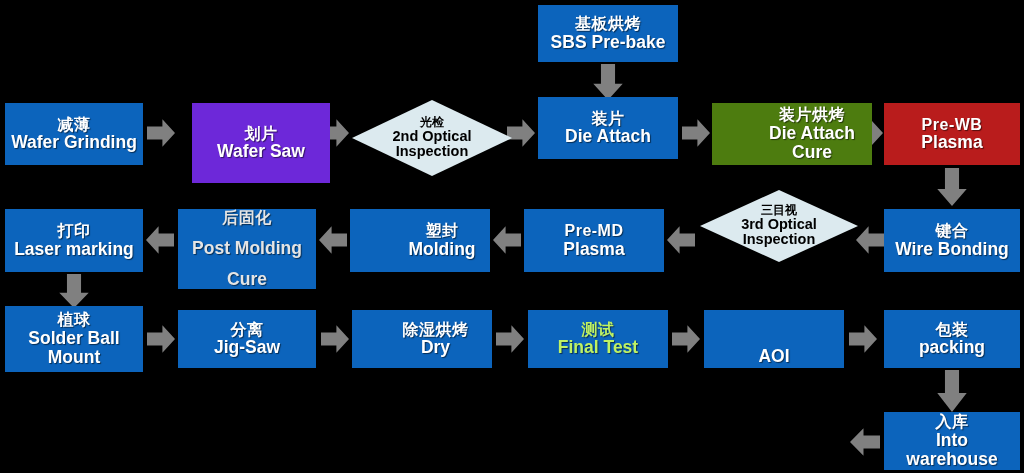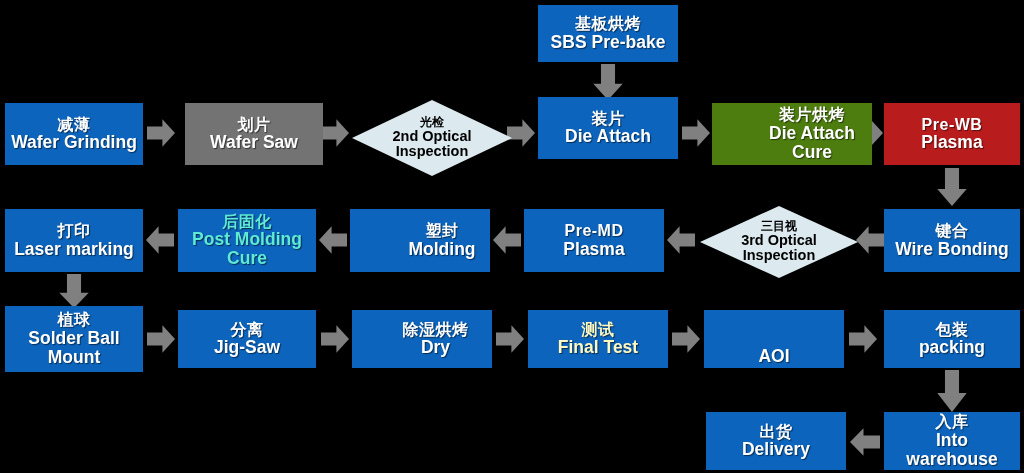--- a/index.html
+++ b/index.html
@@ -104,21 +104,21 @@
     <div class="arrow down" style="left: 936px; top: 370px; width: 32px; height: 42px; background: rgb(128, 128, 128);"></div>
     <div class="arrow left" style="left: 850px; top: 427px; width: 30px; height: 30px; background: rgb(128, 128, 128);"></div>
     <div class="node proc" style="left: 538px; top: 5px; width: 140px; height: 57px; background: rgb(12, 100, 188); color: rgb(255, 255, 255);">
       <div class="cn txt">基板烘烤</div>
       <div class="en txt">SBS Pre-bake</div>
     </div>
     <div class="node proc" style="left: 5px; top: 103px; width: 138px; height: 62px; background: rgb(12, 100, 188); color: rgb(255, 255, 255);">
       <div class="cn txt">减薄</div>
       <div class="en txt">Wafer Grinding</div>
     </div>
-    <div class="node proc" style="left: 185px; top: 103px; width: 138px; height: 62px; background: #737373; color: rgb(255, 255, 255);">
+    <div class="node proc" style="left: 192px; top: 103px; width: 138px; height: 80px; background: #6d28d9; color: rgb(255, 255, 255);">
       <div class="cn txt">划片</div>
       <div class="en txt">Wafer Saw</div>
     </div>
     <div class="node decision" style="left: 352px; top: 100px; width: 160px; height: 76px;">
       <div class="dshape" style="background: rgb(220, 234, 239);"></div>
       <div class="cn txt">光检</div>
       <div class="en txt">2nd Optical</div>
       <div class="en txt">Inspection</div>
     </div>
     <div class="node proc" style="left: 538px; top: 97px; width: 140px; height: 62px; background: rgb(12, 100, 188); color: rgb(255, 255, 255);">
@@ -130,34 +130,34 @@
       <div class="en txt">Die Attach Cure</div>
     </div>
     <div class="node proc" style="left: 884px; top: 103px; width: 136px; height: 62px; background: #b91c1c; color: rgb(255, 255, 255);">
       <div class="cn txt">Pre-WB</div>
       <div class="en txt">Plasma</div>
     </div>
     <div class="node proc" style="left: 5px; top: 209px; width: 138px; height: 63px; background: rgb(12, 100, 188); color: rgb(255, 255, 255);">
       <div class="cn txt">打印</div>
       <div class="en txt">Laser marking</div>
     </div>
-    <div class="node proc" style="left: 178px; top: 209px; width: 138px; height: 63px; background: rgb(12, 100, 188); color: #5eead4;">
+    <div class="node proc" style="left: 178px; top: 209px; width: 138px; height: 80px; background: rgb(12, 100, 188); color: #e5e5e5; gap: 12px;">
       <div class="cn txt">后固化</div>
       <div class="en txt">Post Molding</div>
       <div class="en txt">Cure</div>
     </div>
     <div class="node proc" style="left: 350px; top: 209px; width: 140px; height: 63px; background: rgb(12, 100, 188); color: rgb(255, 255, 255); padding-left: 48px;">
       <div class="cn txt">塑封</div>
       <div class="en txt">Molding</div>
     </div>
     <div class="node proc" style="left: 524px; top: 209px; width: 140px; height: 63px; background: rgb(12, 100, 188); color: rgb(255, 255, 255);">
       <div class="cn txt">Pre-MD</div>
       <div class="en txt">Plasma</div>
     </div>
-    <div class="node decision" style="left: 700px; top: 206px; width: 158px; height: 72px;">
+    <div class="node decision" style="left: 700px; top: 190px; width: 158px; height: 72px;">
       <div class="dshape" style="background: rgb(220, 234, 239);"></div>
       <div class="cn txt">三目视</div>
       <div class="en txt">3rd Optical</div>
       <div class="en txt">Inspection</div>
     </div>
     <div class="node proc" style="left: 884px; top: 209px; width: 136px; height: 63px; background: rgb(12, 100, 188); color: rgb(255, 255, 255);">
       <div class="cn txt">键合</div>
       <div class="en txt">Wire Bonding</div>
     </div>
     <div class="node proc" style="left: 5px; top: 306px; width: 138px; height: 66px; background: rgb(12, 100, 188); color: rgb(255, 255, 255);">
@@ -166,32 +166,28 @@
       <div class="en txt">Mount</div>
     </div>
     <div class="node proc" style="left: 178px; top: 310px; width: 138px; height: 58px; background: rgb(12, 100, 188); color: rgb(255, 255, 255);">
       <div class="cn txt">分离</div>
       <div class="en txt">Jig-Saw</div>
     </div>
     <div class="node proc" style="left: 352px; top: 310px; width: 140px; height: 58px; background: rgb(12, 100, 188); color: rgb(255, 255, 255); padding-left: 31px;">
       <div class="cn txt">除湿烘烤</div>
       <div class="en txt">Dry</div>
     </div>
-    <div class="node proc" style="left: 528px; top: 310px; width: 140px; height: 58px; background: rgb(12, 100, 188); color: #fef9c3;">
+    <div class="node proc" style="left: 528px; top: 310px; width: 140px; height: 58px; background: rgb(12, 100, 188); color: #bef264;">
       <div class="cn txt">测试</div>
       <div class="en txt">Final Test</div>
     </div>
     <div class="node proc" style="left: 704px; top: 310px; width: 140px; height: 58px; background: rgb(12, 100, 188); color: rgb(255, 255, 255); justify-content: flex-end;">
       <div class="en txt">AOI</div>
     </div>
     <div class="node proc" style="left: 884px; top: 310px; width: 136px; height: 58px; background: rgb(12, 100, 188); color: rgb(255, 255, 255);">
       <div class="cn txt">包装</div>
       <div class="en txt">packing</div>
     </div>
-    <div class="node proc" style="left: 706px; top: 412px; width: 140px; height: 58px; background: rgb(12, 100, 188); color: rgb(255, 255, 255);">
-      <div class="cn txt">出货</div>
-      <div class="en txt">Delivery</div>
-    </div>
     <div class="node proc" style="left: 884px; top: 412px; width: 136px; height: 58px; background: rgb(12, 100, 188); color: rgb(255, 255, 255);">
       <div class="cn txt">入库</div>
       <div class="en txt">Into warehouse</div>
     </div>
   </div>
 
 </body></html>

